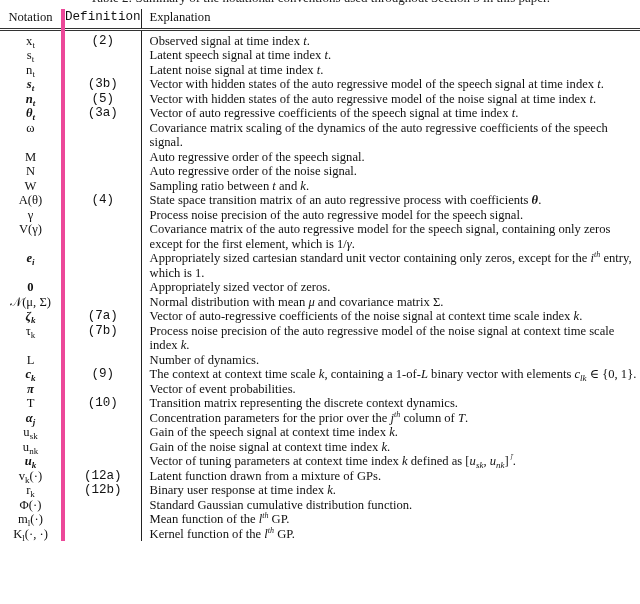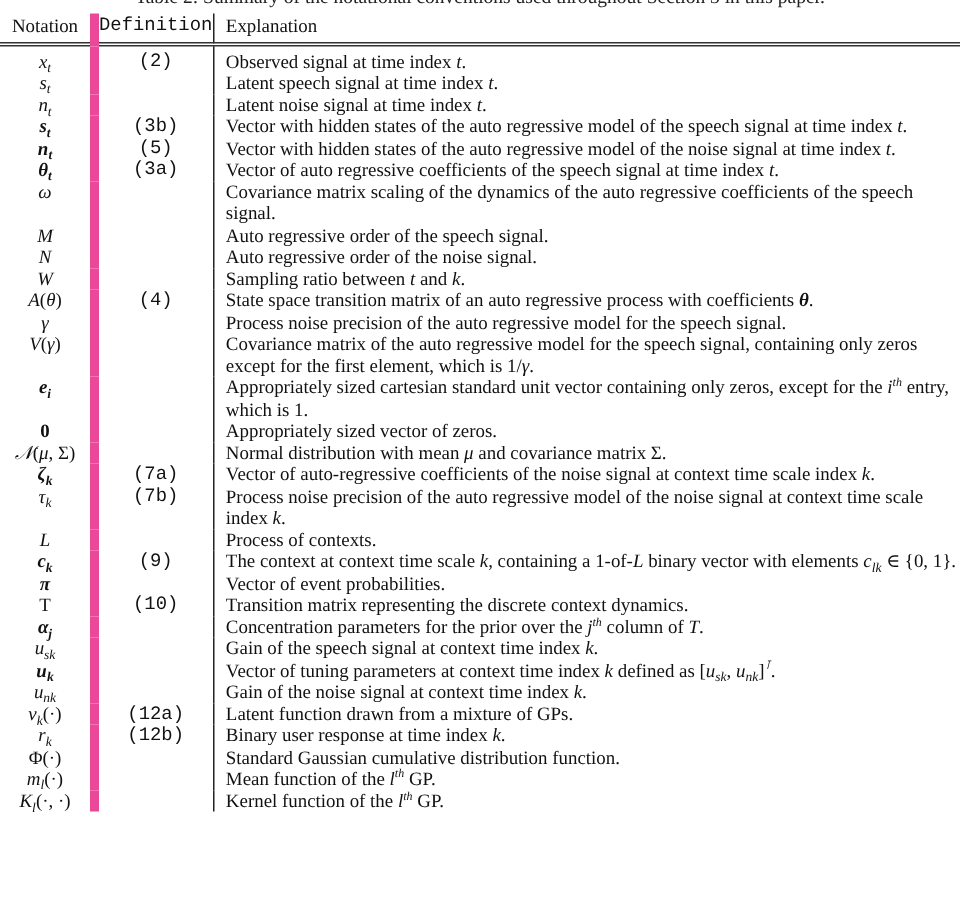--- a/index.html
+++ b/index.html
@@ -18,26 +18,26 @@
     position: absolute; top: 9px; left: 0;
     width: 640px; border-collapse: collapse;
     font-size: 12.6px; line-height: 14.5px;
   }
   table.notation th, table.notation td {
     padding: 0 0 0 6px; vertical-align: top; font-weight: normal;
   }
   table.notation th { padding-top: 1px; padding-bottom: 3px; text-align: left; }
   col.c1 { width: 63px; }
   col.c2 { width: 70px; }
-  .col-notation { text-align: center !important; padding-left: 0 !important; padding-right: 0 !important; border-right: 6px solid #ec4899; }
+  .col-notation { text-align: center !important; padding-left: 0 !important; padding-right: 0 !important; border-right: 4px solid #ec4899; }
   .col-def { text-align: center !important; padding-left: 0 !important; border-right: 1px solid #222; font-family: Liberation Mono, monospace; }
   .col-expl { padding-left: 8px !important; }
   thead tr { border-bottom: 3px double #333; }
   tbody tr:first-child td { padding-top: 3px; }
-  .math { font-style: italic; }
+  .math { }
   .bold-math { font-style: italic; font-weight: bold; }
   .upright { font-style: normal; }
   sup { font-size: 8px; line-height: 0; vertical-align: 5px; font-style: italic; }
   sub { font-size: 9px; line-height: 0; vertical-align: -3px; }
 </style>
 </head>
 <body>
 
 <div class="caption">Table 2: Summary of the notational conventions used throughout Section 3 in this paper.</div>
 
@@ -141,21 +141,21 @@
         <td class="col-expl">Vector of auto-regressive coefficients of the noise signal at context time scale index <i>k</i>.</td>
       </tr>
       <tr>
         <td class="col-notation"><span class="math">τ<sub>k</sub></span></td>
         <td class="col-def">(7b)</td>
         <td class="col-expl">Process noise precision of the auto regressive model of the noise signal at context time scale index <i>k</i>.</td>
       </tr>
       <tr>
         <td class="col-notation"><span class="math">L</span></td>
         <td class="col-def"></td>
-        <td class="col-expl">Process of contexts.</td>
+        <td class="col-expl">Number of dynamics.</td>
       </tr>
       <tr>
         <td class="col-notation"><span class="bold-math">c<sub>k</sub></span></td>
         <td class="col-def">(9)</td>
         <td class="col-expl">The context at context time scale <i>k</i>, containing a 1-of-<i>L</i> binary vector with elements <i>c<sub>lk</sub></i> ∈ {0, 1}.</td>
       </tr>
       <tr>
         <td class="col-notation"><span class="bold-math">π</span></td>
         <td class="col-def"></td>
         <td class="col-expl">Vector of event probabilities.</td>
@@ -169,28 +169,28 @@
         <td class="col-notation"><span class="bold-math">α<sub>j</sub></span></td>
         <td class="col-def"></td>
         <td class="col-expl">Concentration parameters for the prior over the <i>j</i><sup>th</sup> column of <i>T</i>.</td>
       </tr>
       <tr>
         <td class="col-notation"><span class="math">u<sub>sk</sub></span></td>
         <td class="col-def"></td>
         <td class="col-expl">Gain of the speech signal at context time index <i>k</i>.</td>
       </tr>
       <tr>
+        <td class="col-notation"><span class="math">u<sub>nk</sub></span></td>
+        <td class="col-def"></td>
+        <td class="col-expl">Gain of the noise signal at context time index <i>k</i>.</td>
+      </tr>
+      <tr>
         <td class="col-notation"><span class="bold-math">u<sub>k</sub></span></td>
         <td class="col-def"></td>
         <td class="col-expl">Vector of tuning parameters at context time index <i>k</i> defined as [<i>u<sub>sk</sub></i>, <i>u<sub>nk</sub></i>]<sup>⊺</sup>.</td>
-      </tr>
-      <tr>
-        <td class="col-notation"><span class="math">u<sub>nk</sub></span></td>
-        <td class="col-def"></td>
-        <td class="col-expl">Gain of the noise signal at context time index <i>k</i>.</td>
       </tr>
       <tr>
         <td class="col-notation"><span class="math">v<sub>k</sub></span>(·)</td>
         <td class="col-def">(12a)</td>
         <td class="col-expl">Latent function drawn from a mixture of GPs.</td>
       </tr>
       <tr>
         <td class="col-notation"><span class="math">r<sub>k</sub></span></td>
         <td class="col-def">(12b)</td>
         <td class="col-expl">Binary user response at time index <i>k</i>.</td>

